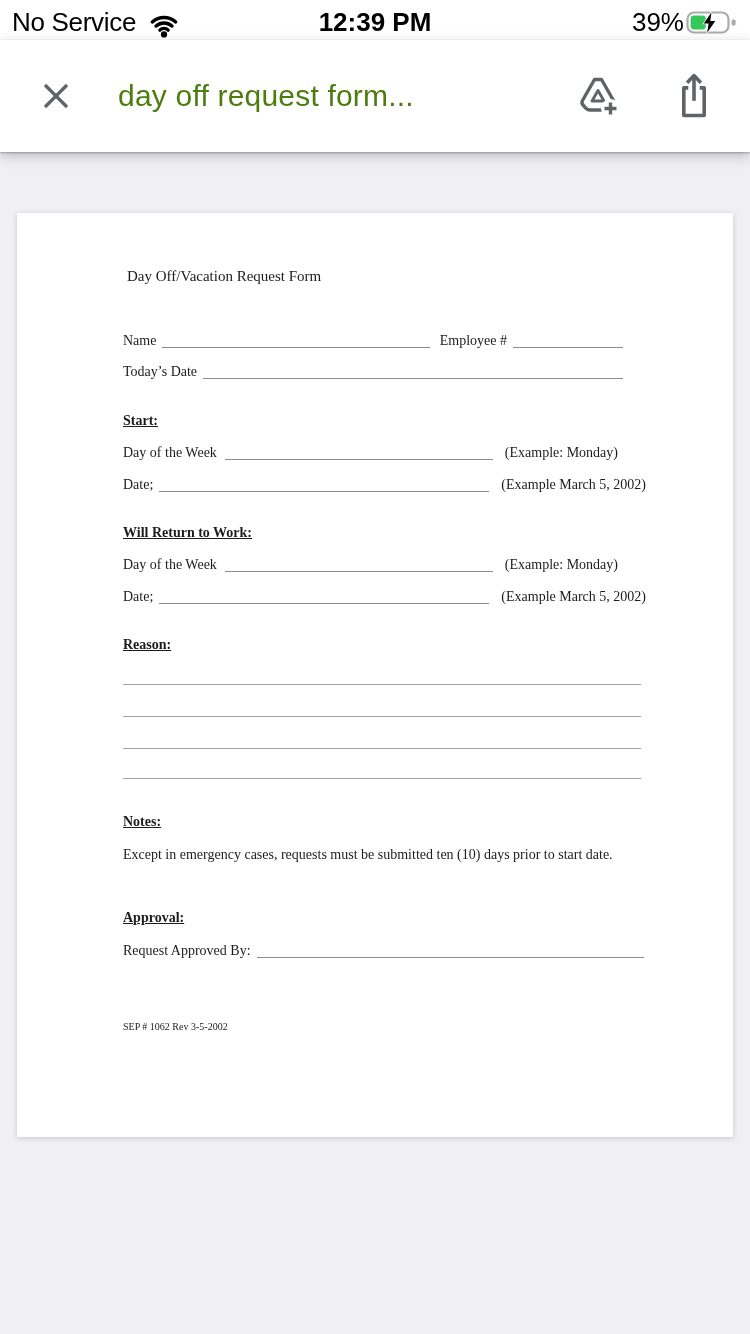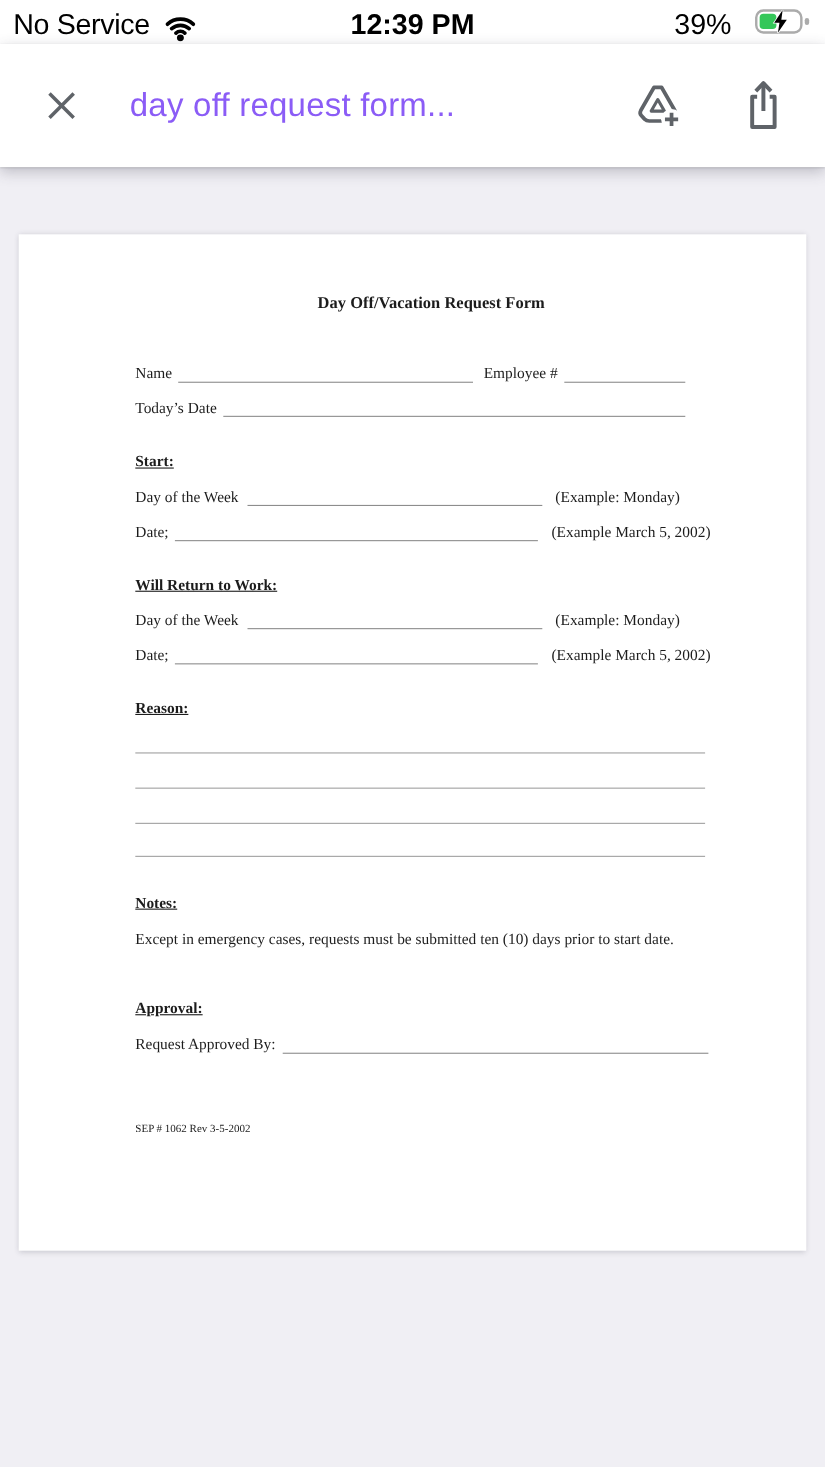--- a/index.html
+++ b/index.html
@@ -19,40 +19,40 @@
     padding: 4px 12px 0 12px;
     color: #000;
     font-size: 26px;
   }
   .sb-left { display: flex; align-items: flex-end; gap: 10px; }
   .sb-carrier { letter-spacing: -0.3px; }
   .sb-time {
     position: absolute; left: 50%; top: 4px; transform: translateX(-50%);
     font-weight: 700; font-size: 26px; line-height: 36px;
   }
-  .sb-right { margin-left: auto; display: flex; align-items: flex-start; gap: 21px; }
+  .sb-right { margin-left: auto; display: flex; align-items: center; gap: 2px; }
   .sb-batt-pct { font-size: 26px; }
 
   
   .app-header {
     position: absolute; left: 0; top: 40px; width: 750px; height: 112px;
     background: #ffffff;
     display: flex; align-items: center;
     box-shadow: 0 1px 2px rgba(0,0,0,0.28), 0 4px 12px rgba(60,60,80,0.28);
     z-index: 5;
   }
   .close-btn {
     width: 56px; height: 56px; margin-left: 28px;
     display: flex; align-items: center; justify-content: center;
     background: none; border: none; cursor: pointer;
   }
   .doc-title {
     flex: 1;
     margin-left: 34px;
-    font-size: 30px; color: #8b5cf6;
+    font-size: 30px; color: #4d7c0f;
     white-space: nowrap; overflow: hidden;
     letter-spacing: 0.2px;
   }
   .hdr-actions { display: flex; align-items: center; gap: 54px; padding-right: 38px; }
   .icon-btn { background: none; border: none; cursor: pointer; display: flex; align-items: center; justify-content: center; }
 
   
   .viewer {
     position: absolute; left: 0; top: 152px; width: 750px; height: 1182px;
     background: #f0eff4;
@@ -75,21 +75,21 @@
   }
   .hd { font-weight: 700; text-decoration: underline; }
   .uline { border-bottom: 1.4px solid #8d8d8d; display: inline-block; height: 16px; }
   .flexline { flex: 1; }
   .rule {
     position: absolute; left: 106px; width: 518px; height: 0;
     border-top: 1.4px solid #a0a0a0;
   }
   .doc-title-line {
     position: absolute; left: 110px; top: 53px; width: 530px; height: 20px;
-    text-align: center; font-size: 15px; font-weight: 700; line-height: 20px;
+    text-align: left; font-size: 15px; font-weight: 400; line-height: 20px;
   }
   .example { margin-left: 12px; }
   .footer-line { font-size: 10px; height: 14px; line-height: 14px; }
 </style>
 </head>
 <body>
 
 <div class="status-bar">
   <div class="sb-left">
     <span class="sb-carrier">No Service</span>

